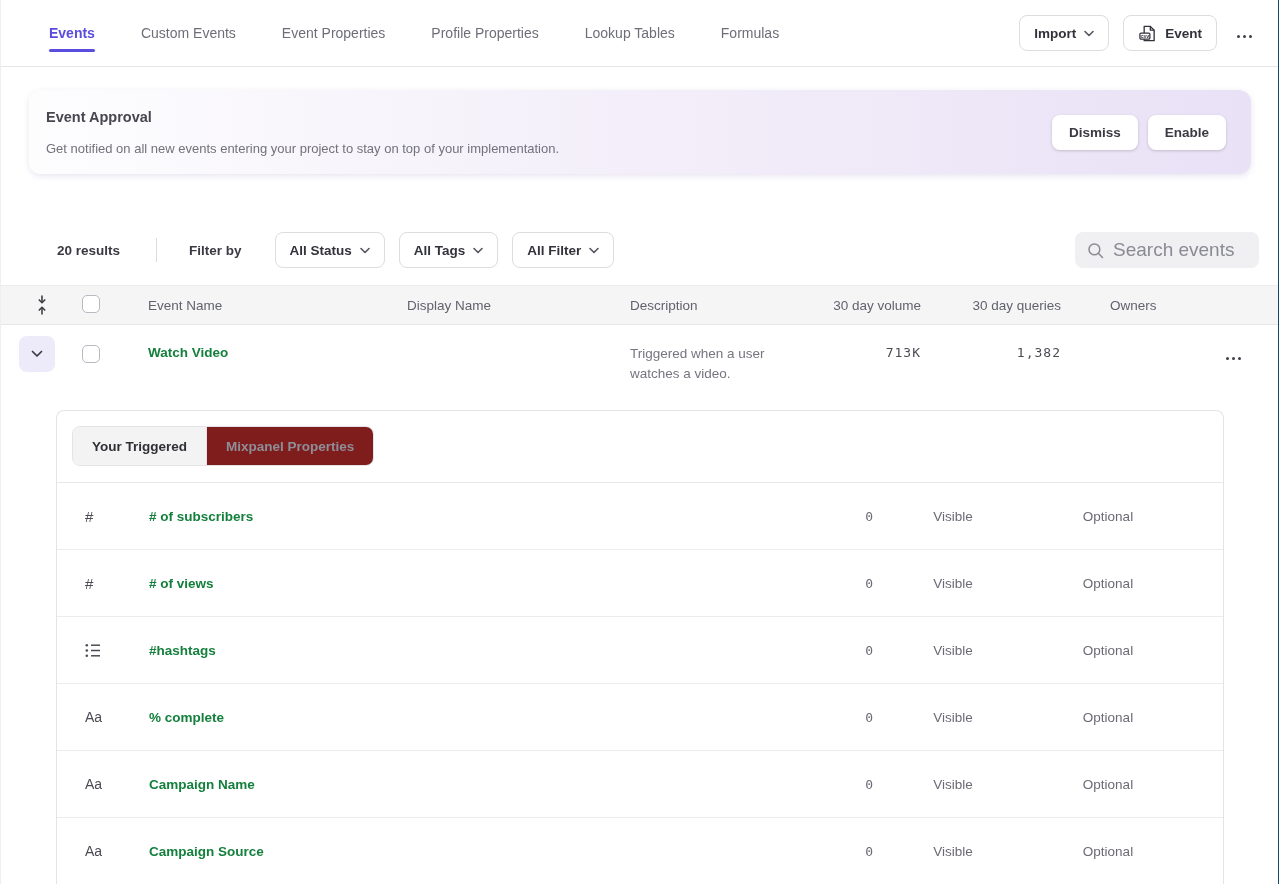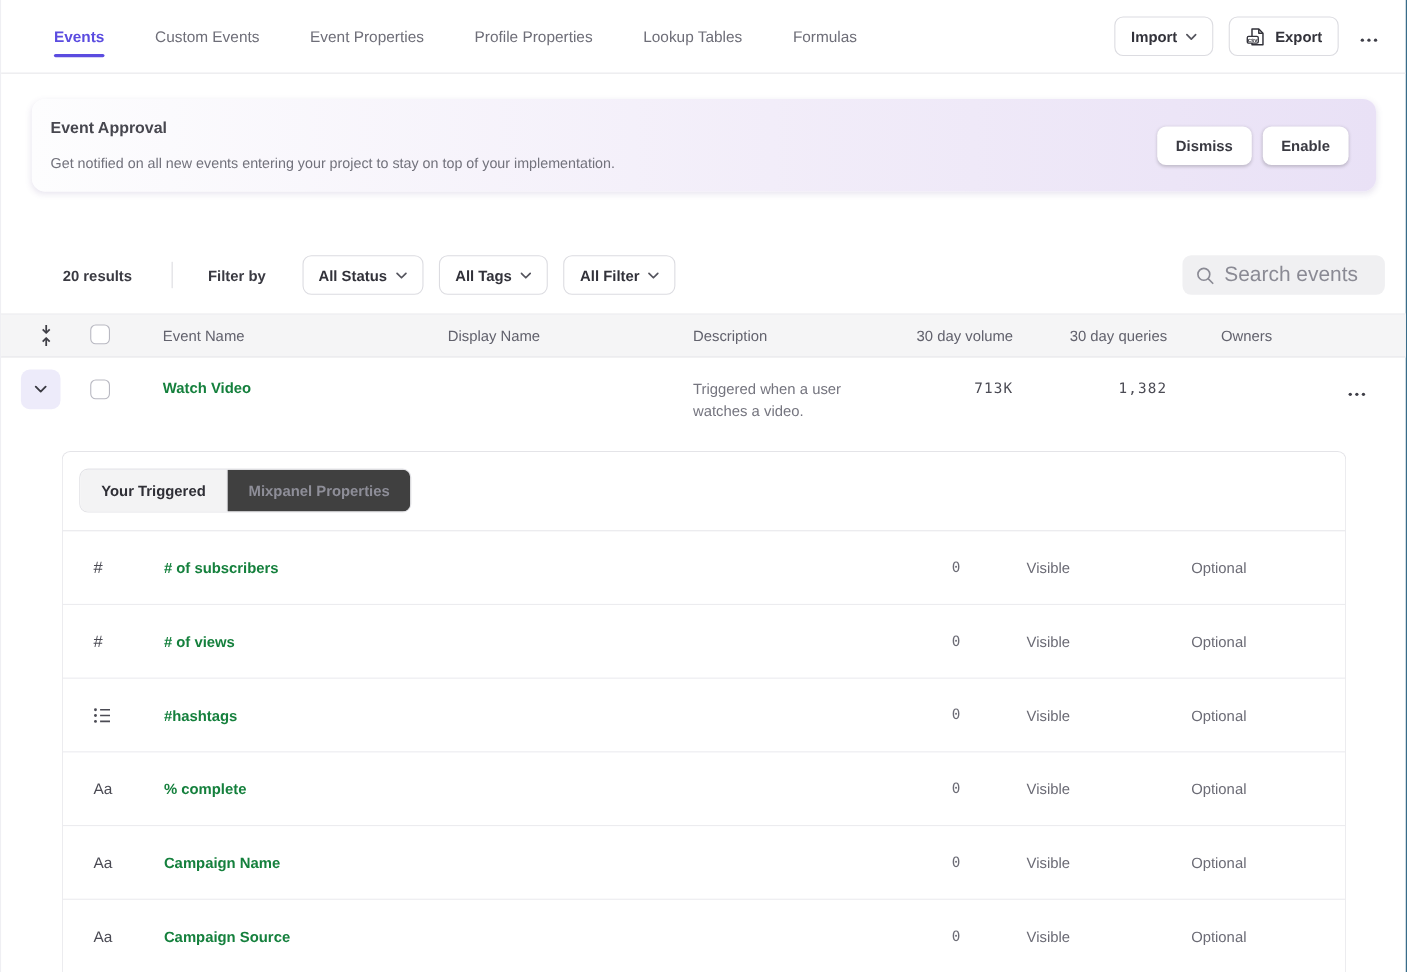--- a/index.html
+++ b/index.html
@@ -66,21 +66,21 @@
   .mono { font-family:"DejaVu Sans Mono", monospace; font-size:13px; color:#4b4b54; letter-spacing:1px; }
   .cell.num { padding-left:0; text-align:right; padding-top:9px; }
   .cell.actions { padding-left:39px; padding-top:6px; }
 
   
   .panel { margin:12px 54px 0 55px; border:1px solid #e4e4e8; border-bottom:none; border-radius:8px 8px 0 0;
     background:#fff; }
   .panel-tabbar { padding:15px 15px 16px 15px; border-bottom:1px solid #e8e8eb; }
   .seg { display:inline-flex; border:1px solid #e3e3e7; border-radius:8px; overflow:hidden; }
   .seg-item { height:38px; display:flex; align-items:center; padding:0 19px; font-size:13.5px; font-weight:600;
-    color:#8e8e98; background:#404040; cursor:pointer; }
+    color:#8e8e98; background:#7f1d1d; cursor:pointer; }
   .seg-item.active { background:#f3f3f4; color:#2f2f36; border-right:1px solid #e3e3e7; }
   .prop-row { display:grid; grid-template-columns:64px 1fr 140px 160px 150px; padding-left:28px; padding-right:40px;
     height:67px; align-items:center; border-bottom:1px solid #ececef; font-size:13.5px; }
   .prop-glyph { font-size:15px; color:#4b4b54; }
   .prop-glyph.aa { font-size:14px; }
   .prop-count { text-align:right; color:#6b6b75; letter-spacing:0; }
   .prop-flag { text-align:center; color:#6b6b75; }
   svg { display:block; }
 </style>
 </head>
@@ -108,21 +108,21 @@
       </button>
       <button class="btn-outline">
         <span>
           <svg width="19" height="19" viewBox="0 0 20 20">
             <path d="M6.5 2.5 H13 L17 6.5 V17.5 H6.5 Z" fill="none" stroke="#32323a" stroke-width="1.4" stroke-linejoin="round"></path>
             <path d="M13 2.5 V6.5 H17" fill="none" stroke="#32323a" stroke-width="1.4" stroke-linejoin="round"></path>
             <rect x="2" y="9.5" width="10.5" height="6.5" rx="1.3" fill="#fff" stroke="#32323a" stroke-width="1.3"></rect>
             <text x="7.2" y="14.6" text-anchor="middle" font-size="5.6" font-weight="bold" fill="#32323a" font-family="inherit">csv</text>
           </svg>
         </span>
-        <span>Export</span>
+        <span>Event</span>
       </button>
       <button class="more-btn">
         <span class="dots">
             <i></i>
             <i></i>
             <i></i>
           </span>
       </button>
     </div>
   </header>

